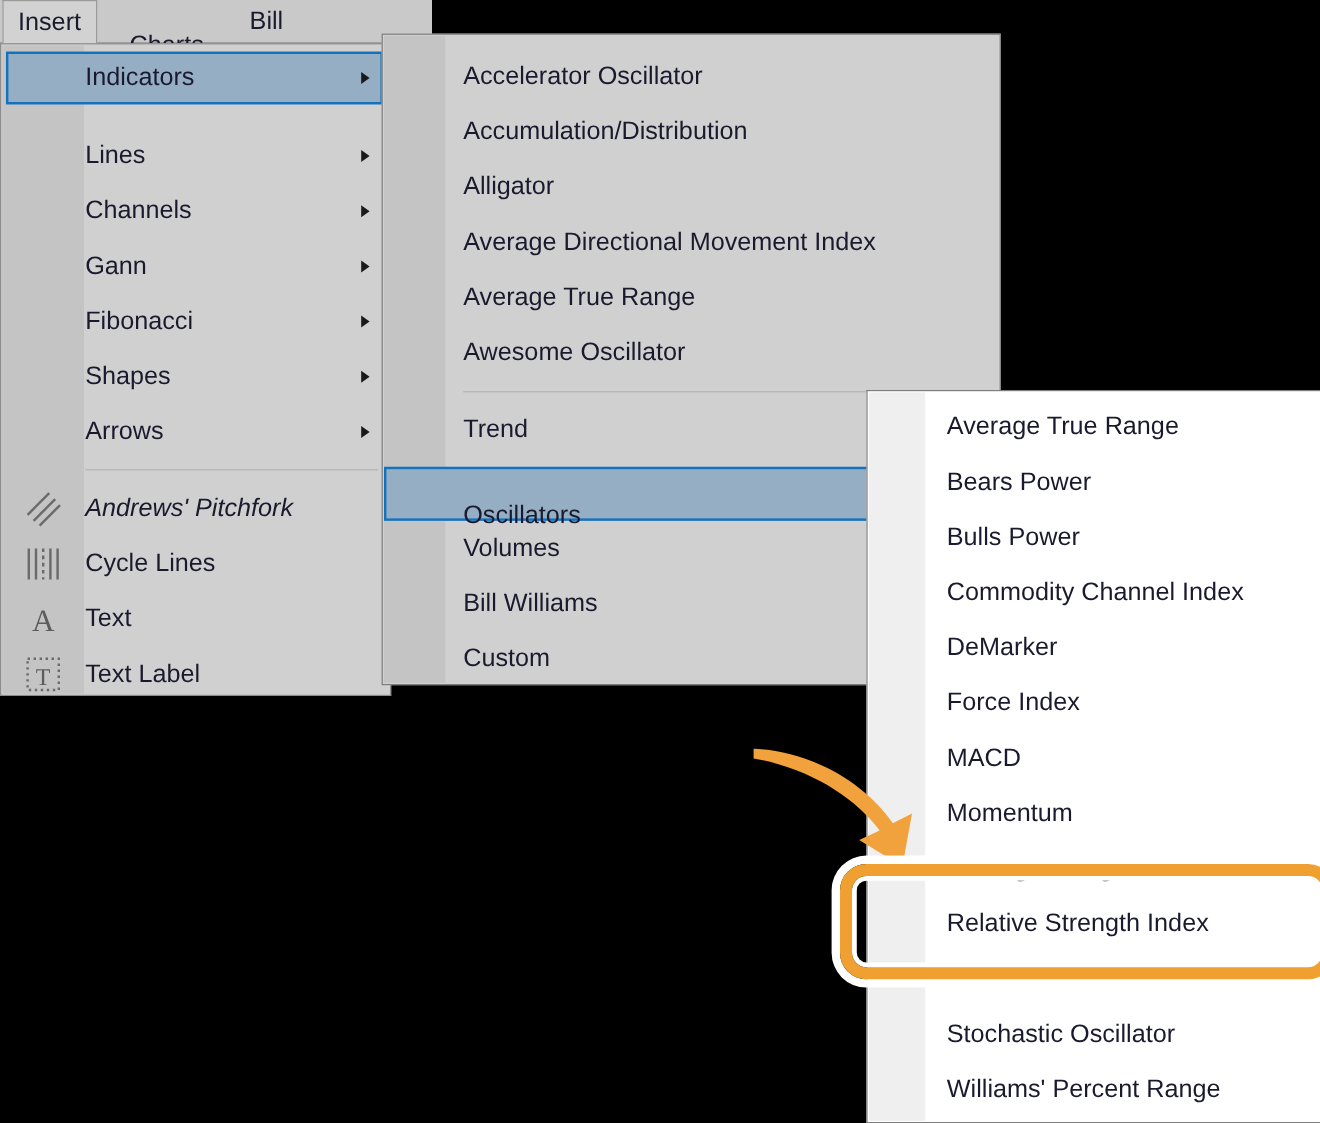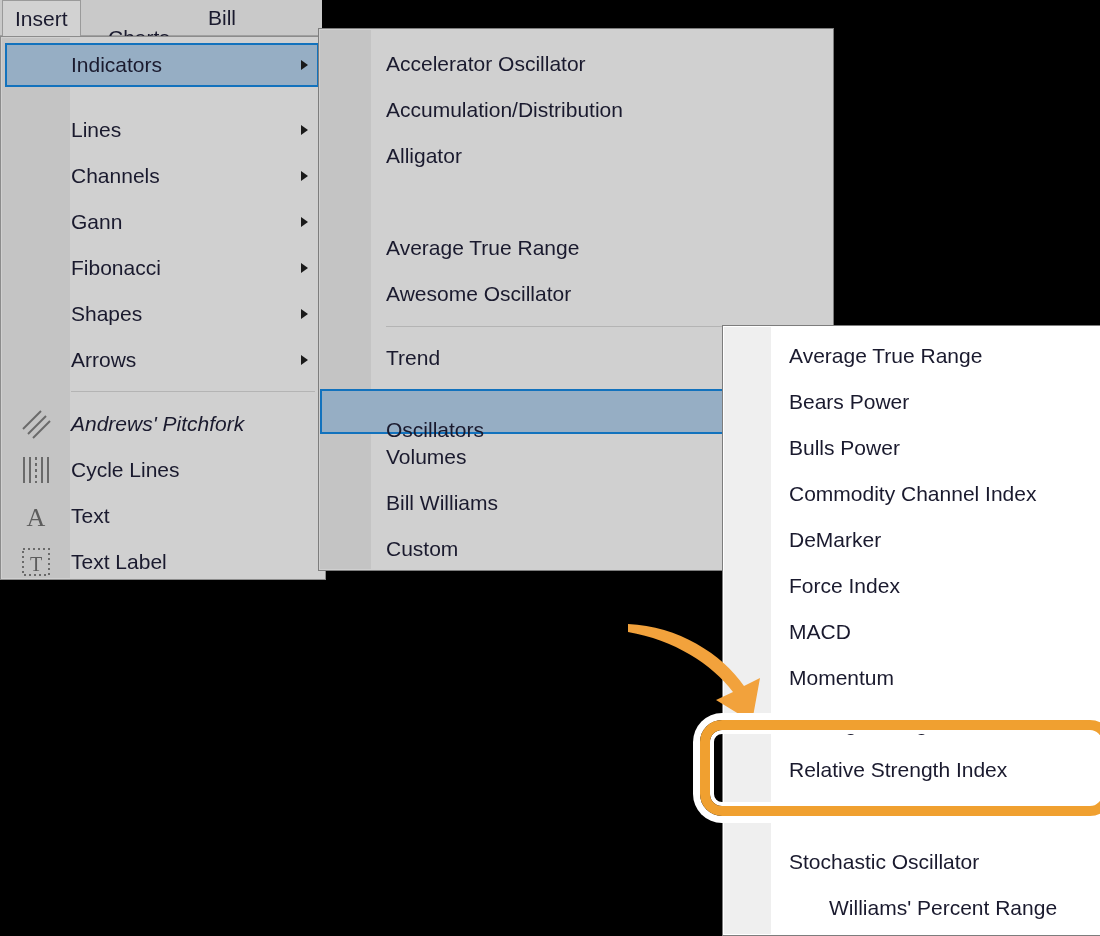--- a/index.html
+++ b/index.html
@@ -10,21 +10,21 @@
     background: #000000;
     font-family: "Liberation Sans", sans-serif;
     overflow: hidden;
     position: relative;
   }
 
   
   #menubar {
     position: absolute;
     left: 0; top: 0;
-    width: 322px; height: 36px;
+    width: 360px; height: 36px;
     background: #c9c9c9;
     border-bottom: 1px solid #a0a0a0;
   }
   .menubar-tab {
     position: absolute;
     top: 0;
     height: 36px;
     line-height: 35px;
     font-size: 21px;
     color: #1a1a2e;
@@ -228,20 +228,23 @@
 
   <div class="menu-item" style="top:21px; height:28px;">
     <span class="mi-label">Accelerator Oscillator</span>
   </div>
   <div class="menu-item" style="top:67px; height:28px;">
     <span class="mi-label">Accumulation/Distribution</span>
   </div>
   <div class="menu-item" style="top:113px; height:28px;">
     <span class="mi-label">Alligator</span>
   </div>
+  <div class="menu-item" style="top:159px; height:28px;">
+    <span class="mi-label">Average Directional Movement Index</span>
+  </div>
   <div class="menu-item" style="top:205px; height:28px;">
     <span class="mi-label">Average True Range</span>
   </div>
   <div class="menu-item" style="top:251px; height:28px;">
     <span class="mi-label">Awesome Oscillator</span>
   </div>
 
   <div class="menu-sep" style="left:67px; top:297px; width:420px;"></div>
 
   <div class="menu-item" style="top:315px; height:28px;">
@@ -293,21 +296,21 @@
   </div>
   <div class="menu-item" style="top:384px; height:28px;">
     <span class="mi-label">Moving Average of Oscillator</span>
   </div>
   <div class="menu-item" style="top:430px; height:28px;">
     <span class="mi-label">Relative Strength Index</span>
   </div>
   <div class="menu-item" style="top:522px; height:28px;">
     <span class="mi-label">Stochastic Oscillator</span>
   </div>
-  <div class="menu-item" style="top:568px; height:28px;margin-left:40px;">
+  <div class="menu-item" style="top:568px; height:28px;">
     <span class="mi-label">Williams' Percent Range</span>
   </div>
 </div>
 
 <svg id="callout-arrow" viewBox="0 0 210 140">
   <path d="M 28 24 C 78 26 122 54 144 86 L 160 78 L 152 122 L 116 100 L 133 92
            C 112 64 74 40 28 32 Z" fill="#f2a23c"></path>
 </svg>
 
 <div id="callout-box"></div>

